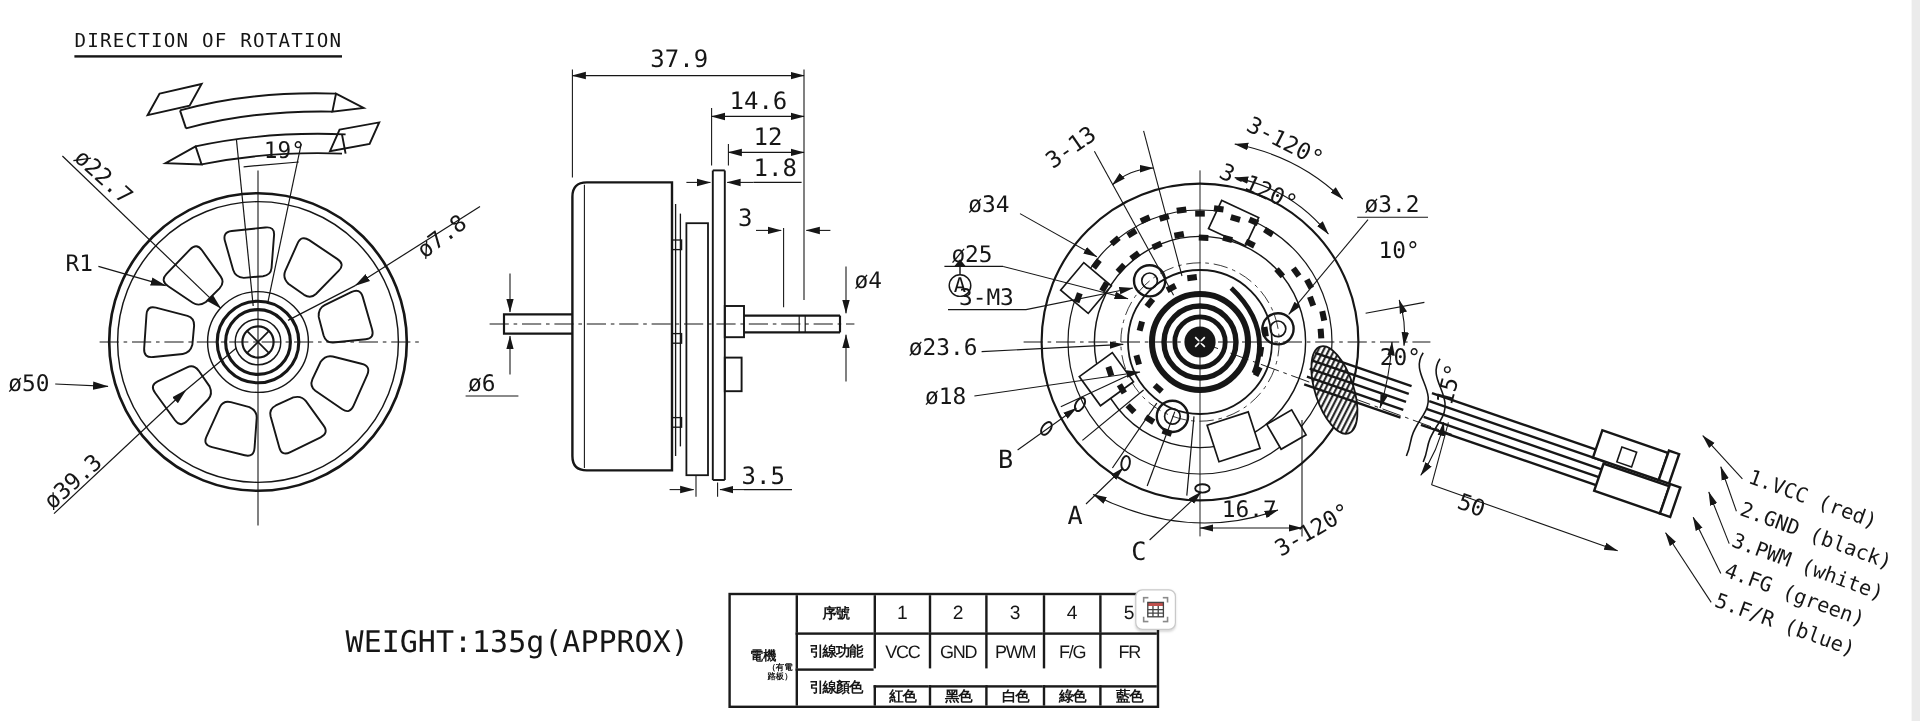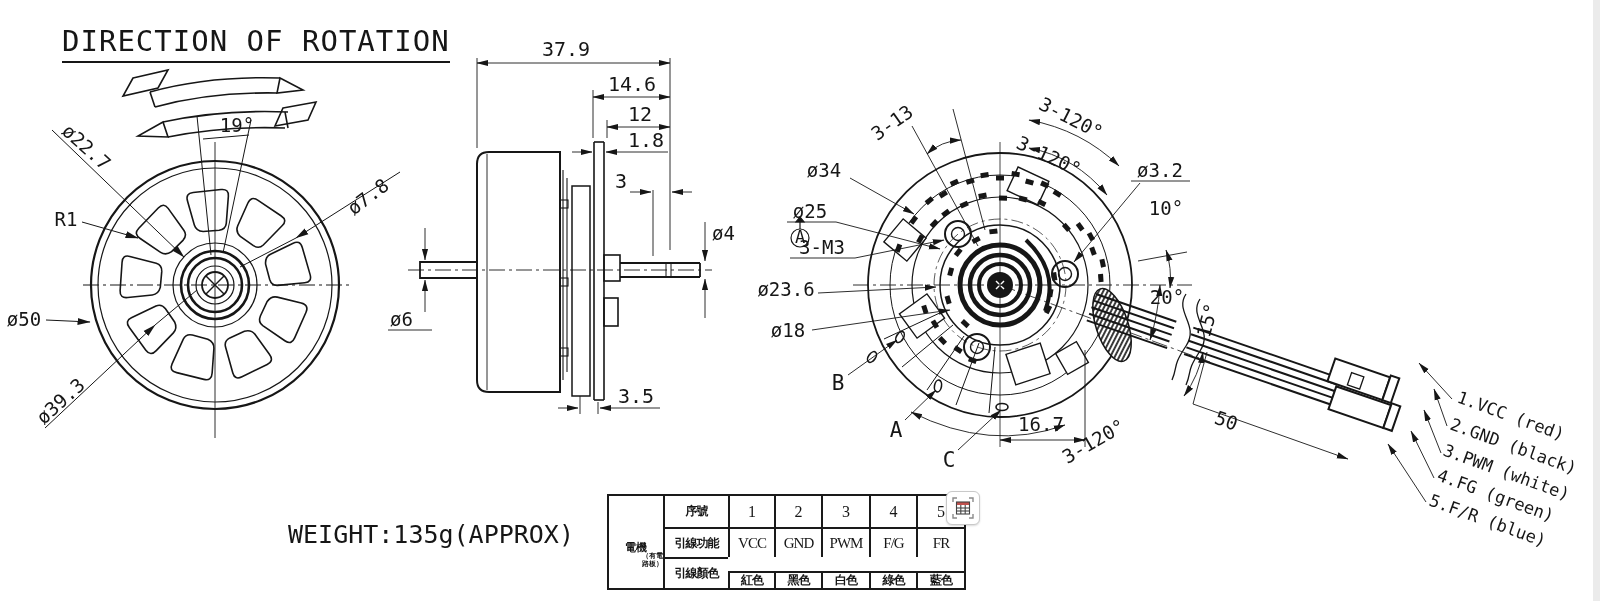--- a/index.html
+++ b/index.html
@@ -1,29 +1,29 @@
 <!DOCTYPE html>
 <html><head>
 <meta charset="utf-8">
 <style>
   html,body{margin:0;padding:0;background:#fff;}
   #stage{position:relative;width:1600px;height:601px;background:#ffffff;overflow:hidden;
          font-family:"DejaVu Sans Mono", monospace;color:#161616;}
   #drawing{position:absolute;left:0;top:0;}
   svg text{font-family:"DejaVu Sans Mono", monospace;fill:#161616;}
   .t20{font-size:20px;} .t19{font-size:19px;} .t17{font-size:17px;} .t22{font-size:21px;}
-  .title{position:absolute;left:62px;top:24px;font-size:29px;letter-spacing:1px;
+  .title{position:absolute;left:62px;top:24px;font-size:16px;letter-spacing:1px;
          border-bottom:2px solid #161616;padding-bottom:3px;white-space:nowrap;}
   .weight{position:absolute;left:288px;top:520px;font-size:25px;letter-spacing:0px;white-space:nowrap;}
   .spec-table{position:absolute;left:607px;top:494px;display:grid;
       grid-template-columns:54px 65px 46px 47px 48px 47px 48px;
       grid-template-rows:31px 30px 31px;border:2px solid #1a1a1a;background:#fff;}
   .spec-table .cell{border-left:2px solid #1a1a1a;border-top:2px solid #1a1a1a;
-      display:flex;align-items:center;justify-content:center;text-align:right;
-      font-family:Liberation Serif, serif;overflow:hidden;}
+      display:flex;align-items:center;justify-content:center;text-align:center;
+      font-family:Liberation Sans, sans-serif;overflow:hidden;}
   .spec-table .r0{border-top:none;} .spec-table .c0{border-left:none;}
   .groupcell{grid-row:1/4;flex-direction:column;line-height:1.1;font-weight:bold;}
   .group-main{font-size:11px;margin-top:26px;} .group-sub{font-size:7px;margin-left:28px;}
   .rowlabel{font-size:12px;font-weight:bold;letter-spacing:-1px;}
   .numcell{font-size:16px;font-family:"DejaVu Sans Mono", monospace;}
   .valcell{font-size:15px;font-family:"DejaVu Sans Mono", monospace;letter-spacing:-1px;}
   .colorcell{font-size:12px;font-weight:bold;letter-spacing:-1px;margin-top:14px;}
   .tool-btn{position:absolute;left:946px;top:491px;width:32px;height:32px;background:#fff;
       border:1px solid #c9c9c9;border-radius:6px;box-shadow:0 1px 2px rgba(0,0,0,.15);
       display:flex;align-items:center;justify-content:center;cursor:pointer;}

